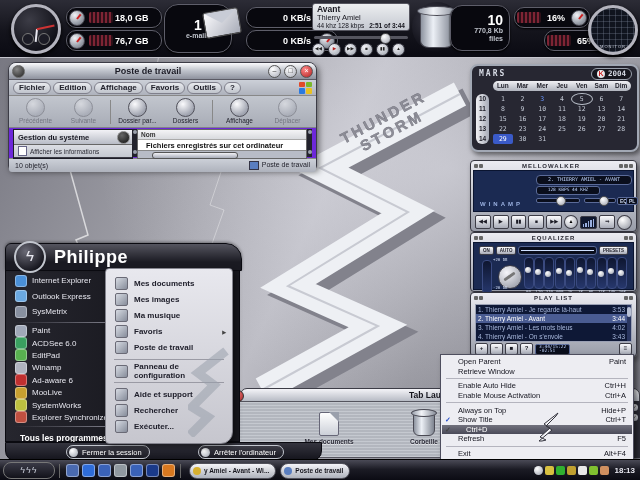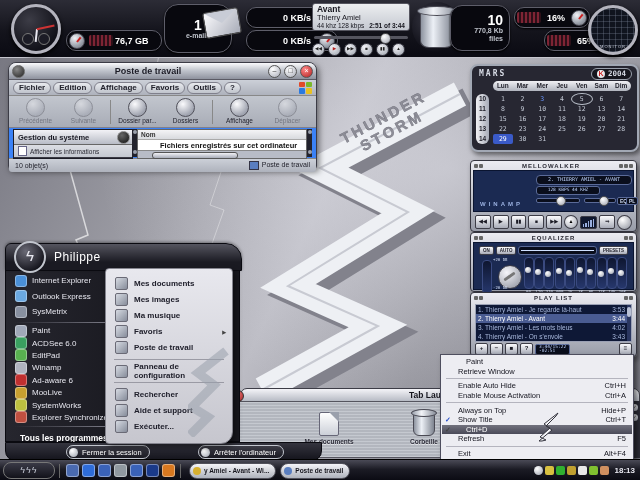--- a/index.html
+++ b/index.html
@@ -76,36 +76,36 @@
   .winflag{margin-left:auto;width:13px;height:12px;display:grid;grid-template:1fr 1fr/1fr 1fr;gap:1px;}
   .winflag div{border-radius:1px;}
   .toolbar{height:31px;display:flex;align-items:center;padding:0 3px;gap:1px;
     background:linear-gradient(#c2c6ce,#a8acb6);border-bottom:1px solid #80808c;}
   .tbtn{width:47px;text-align:center;}
   .tbtn .tbc{width:17px;height:17px;border-radius:50%;margin:0 auto;
     background:radial-gradient(circle at 35% 30%,#fbfbfd,#a0a4b0 70%);border:1px solid #50505a;}
   .tbtn .tbl{font-size:6.5px;color:#1e1e28;line-height:8px;}
   .tbtn.dis{opacity:.42;}
   .tsep{width:1px;height:24px;background:#888;margin:0 2px;}
-  .content{position:relative;height:30px;background:#3b82f6;text-decoration:underline;}
+  .content{position:relative;height:30px;background:#6d28d9;text-decoration:underline;}
   .sidepanel{position:absolute;left:4px;top:1px;width:118px;height:28px;background:#3a3a44;
     border:1px solid #1c1c26;}
   .sidehdr{height:14px;display:flex;align-items:center;
     background:linear-gradient(#f2f2f6,#b8bcc6);border-bottom:1px solid #666;}
   .sidehdr span{flex:1;font-size:7.5px;font-weight:bold;color:#1a1a24;padding-left:4px;}
   .sidetoggle{width:11px;height:11px;border-radius:50%;margin-right:2px;
     background:radial-gradient(circle at 35% 30%,#666,#111);border:1px solid #888;}
   .siderow{height:12px;display:flex;align-items:center;gap:3px;padding-left:4px;
     background:linear-gradient(#dcdee4,#c4c8d0);font-size:6.5px;color:#2a2a34;overflow:hidden;white-space:nowrap;}
   .docdot{width:7px;height:8px;background:#fff;border:1px solid #668;flex:0 0 auto;}
   .listpanel{position:absolute;left:128px;top:1px;width:168px;height:28px;background:#fff;
     border:1px solid #666;}
   .colhdr{height:9px;font-size:6.5px;font-weight:bold;color:#333;padding-left:3px;line-height:9px;
     background:linear-gradient(#f4f4f6,#d8dade);border-bottom:1px solid #aaa;}
-  .grouprow{height:11px;font-size:7.5px;font-weight:bold;color:#111;padding-left:22px;line-height:11px;
+  .grouprow{height:11px;font-size:7.5px;font-weight:bold;color:#111;padding-left:8px;line-height:11px;
     border-bottom:1px solid #e0e0e6;white-space:nowrap;overflow:hidden;}
   .hscroll{position:absolute;left:0;right:0;bottom:0;height:7px;background:#b8bcc6;border-top:1px solid #888;}
   .hthumb{position:absolute;left:14px;top:1px;width:84px;height:5px;border-radius:3px;
     background:linear-gradient(#f2f2f6,#a8acb8);border:1px solid #555;}
   .splitcol{position:absolute;top:1px;width:5px;height:28px;background:#22222c;}
   .splitcol i{display:block;width:4px;height:4px;border-radius:50%;background:#9aa0ac;margin:1px auto;}
   .statusbar{height:13px;display:flex;align-items:center;justify-content:space-between;
     background:linear-gradient(#ccd0d8,#aeb2bc);border-top:1px solid #888;border-radius:0 0 3px 3px;
     font-size:7px;color:#22222c;padding:0 6px;}
   .statusbar .sic{width:8px;height:7px;background:#5a7ec0;border:1px solid #334;display:inline-block;
@@ -204,21 +204,21 @@
     justify-content:center;padding:0 3px;line-height:4.5px;}
   .pllistbtn{margin-left:auto;}
 
   
   .smhdr{position:absolute;left:5px;top:243px;width:235px;height:26px;z-index:5;
     background:linear-gradient(#55555f,#1a1a22 70%);border-radius:6px 16px 0 0;border:1px solid #0a0a10;
     display:flex;align-items:center;box-shadow:0 -1px 3px rgba(0,0,0,.4);}
   .avatar{width:28px;height:28px;border-radius:50%;margin:0 8px 0 8px;flex:0 0 auto;
     background:radial-gradient(circle at 35% 30%,#6a6a76,#16161e 75%);border:2px solid #c2c6ce;
     color:#e8e8f0;font-size:15px;text-align:center;line-height:26px;}
-  .smuser{color:#fff;font-size:12px;font-weight:normal;letter-spacing:.5px;}
+  .smuser{color:#fff;font-size:18px;font-weight:bold;letter-spacing:.5px;}
   .smbody{position:absolute;left:5px;top:269px;width:235px;height:173px;z-index:4;
     background:linear-gradient(90deg,#26262e,#18181f 60%);border:1px solid #0a0a10;border-top:none;
     display:flex;flex-direction:column;padding-top:4px;box-sizing:border-box;}
   .smitem{display:flex;align-items:center;gap:5px;color:#e6e6ee;font-size:8px;height:15.5px;
     padding-left:9px;flex:0 0 auto;}
   .smitem.small{height:12.4px;}
   .appdot{width:10px;height:10px;border-radius:3px;flex:0 0 auto;border:1px solid rgba(255,255,255,.35);}
   .smsep{height:1px;margin:2px 8px;flex:0 0 auto;
     background:linear-gradient(90deg,transparent,#8a8a96,transparent);}
   .smtlp{display:flex;align-items:center;color:#fff;font-size:8.5px;font-weight:bold;height:15px;
@@ -324,20 +324,25 @@
     </g>
   </svg>
   <div class="watermark">WEBSHOTS</div>
 
   <div class="topbar">
     <div class="clockface">
       <span class="hand" style="width:2px;height:13px;transform:rotate(186deg);"></span>
       <span class="hand" style="width:1.5px;height:18px;transform:rotate(78deg);background:#c33;"></span>
       <span class="subdial" style="left:8px;top:26px;"></span>
       <span class="subdial" style="left:24px;top:26px;"></span>
+    </div>
+    <div class="gpill" style="left:66px;top:7px;width:94px;height:19px;">
+      <div class="gdial"></div>
+      <div class="rs"></div>
+      <span>18,0 GB</span>
     </div>
     <div class="gpill" style="left:66px;top:30px;width:94px;height:19px;">
       <div class="gdial"></div>
       <div class="rs"></div>
       <span>76,7 GB</span>
     </div>
     <div class="gpill" style="left:164px;top:4px;width:66px;height:47px;border-radius:14px;flex-direction:column;justify-content:center;">
       <span class="bignum">1</span>
       <span class="smallgray">e-mails</span>
     </div>
@@ -829,38 +834,39 @@
         <span>Poste de travail</span>
       </div>
       <div class="sm2sep"></div>
       <div class="sm2item">
         <span class="sm2icon"></span>
         <span>Panneau de configuration</span>
       </div>
       <div class="sm2sep"></div>
       <div class="sm2item">
         <span class="sm2icon"></span>
-        <span>Rechercher</span>
+        <span>Aide et support</span>
       </div>
       <div class="sm2item">
         <span class="sm2icon"></span>
-        <span>Aide et support</span>
+        <span>Rechercher</span>
       </div>
       <div class="sm2item">
         <span class="sm2icon"></span>
         <span>Exécuter...</span>
       </div>
       <svg class="smbolt" width="42" height="90" viewBox="0 0 42 90">
       <path d="M38,4 L10,26 L26,38 L4,60 L20,70 L2,88" fill="none" stroke="#9aa0ac" stroke-width="9"></path>
     </svg>
   </div>
 
   <div class="ctx" id="ctxmenu">
       <div class="ctxrow">
         <span class="ctxchk"></span>
+        <span class="ctxlbl">Open Parent</span>
         <span class="ctxsc">Paint</span>
       </div>
       <div class="ctxrow">
         <span class="ctxchk"></span>
         <span class="ctxlbl">Retrieve Window</span>
         <span class="ctxsc"></span>
       </div>
       <div class="ctxsep"></div>
       <div class="ctxrow">
         <span class="ctxchk"></span>

